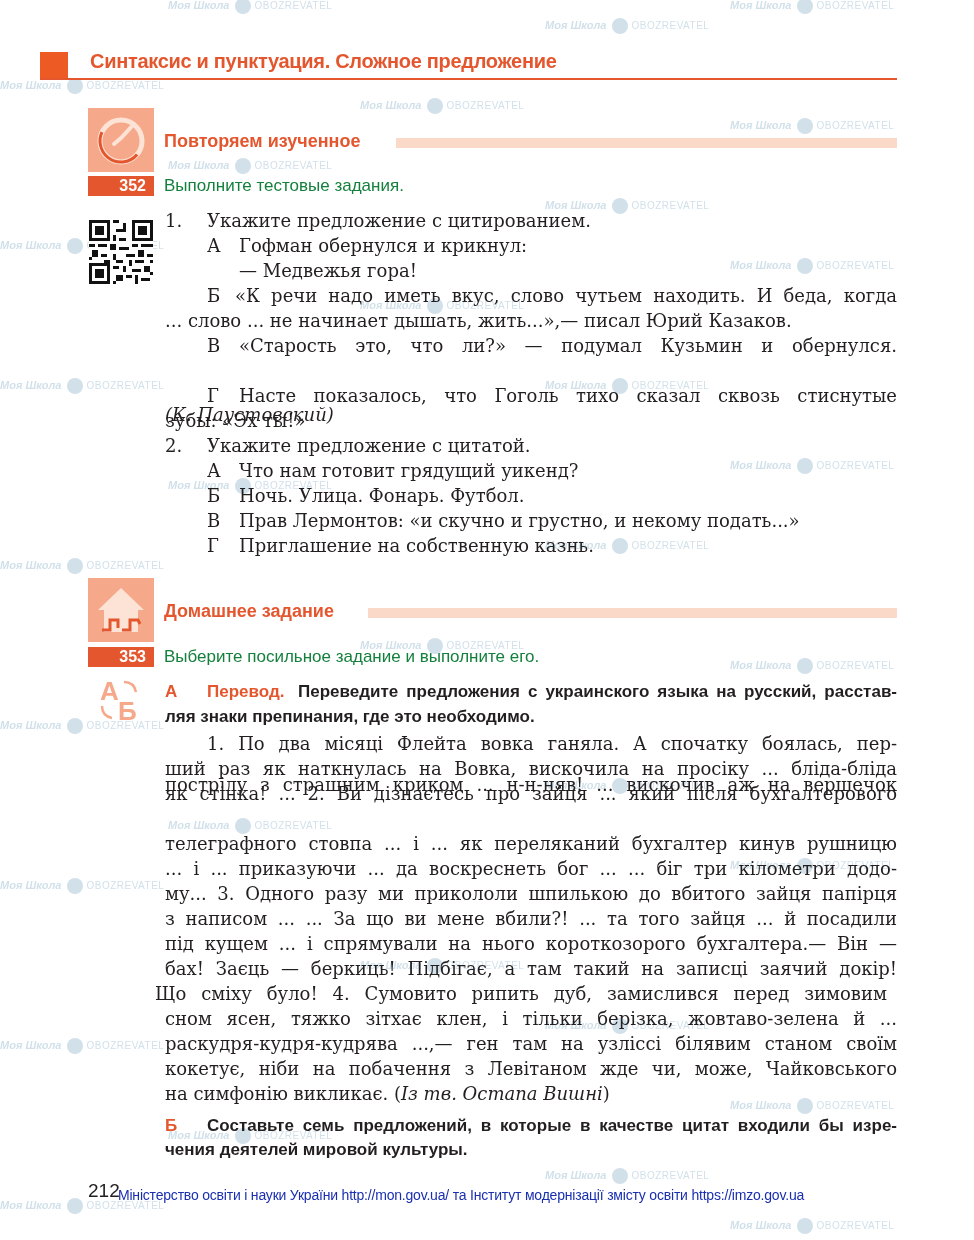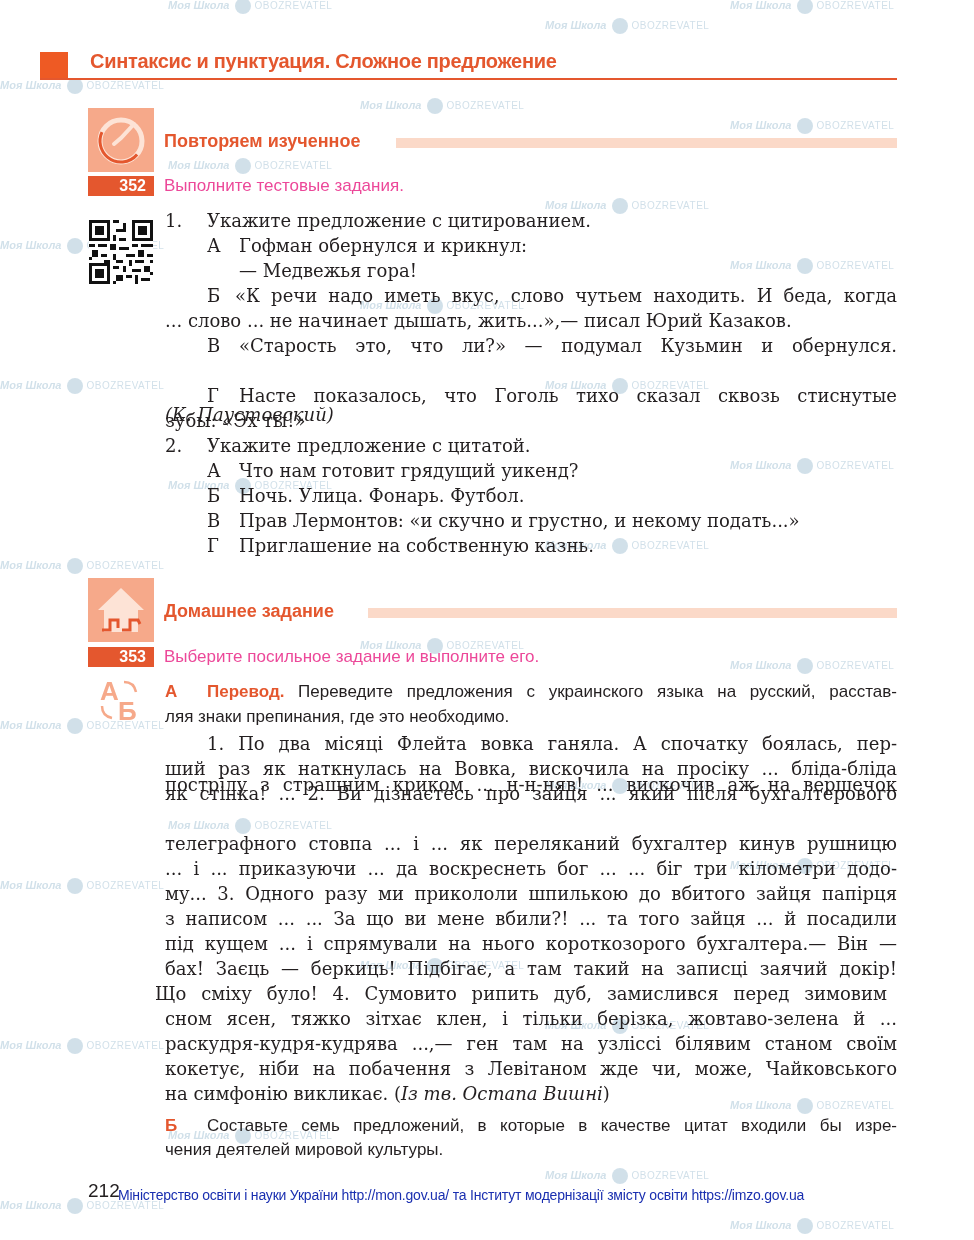--- a/index.html
+++ b/index.html
@@ -14,29 +14,29 @@
   .content { position: absolute; inset: 0; z-index: 1; padding-left: 18px; }
 
   .chapter-square { position: absolute; left: 40px; top: 52px; width: 28px; height: 26px; background: #ee5a24; }
   .chapter-title { position: absolute; left: 90px; top: 50px; font-family: "Liberation Sans", sans-serif; font-weight: bold; font-size: 20px; color: #e4572e; letter-spacing: -0.3px; }
   .chapter-rule { position: absolute; left: 40px; top: 78px; width: 857px; height: 2px; background: #e4572e; }
 
   .section-icon { position: absolute; left: 88px; width: 66px; height: 64px; background: #f6a98a; }
   .num-badge { position: absolute; left: 88px; width: 66px; height: 20px; background: #e4572e; color: #fff; font-family: "Liberation Sans", sans-serif; font-weight: bold; font-size: 16px; text-align: right; padding-right: 8px; line-height: 20px; }
   .section-title { position: absolute; left: 164px; font-family: "Liberation Sans", sans-serif; font-weight: bold; font-size: 18px; color: #e4572e; }
   .section-band { position: absolute; height: 10px; background: #fbd9c8; }
-  .task-instr { position: absolute; left: 164px; font-family: "Liberation Sans", sans-serif; font-size: 17px; color: #ec4899; }
+  .task-instr { position: absolute; left: 164px; font-family: "Liberation Sans", sans-serif; font-size: 17px; color: #15803d; }
 
   .qr { position: absolute; left: 89px; top: 220px; width: 64px; height: 64px; }
 
   .line { position: absolute; font-size: 18px; line-height: 25px; white-space: nowrap; }
   .just { position: absolute; font-size: 18px; line-height: 25px; text-align: justify; text-align-last: justify; }
   .italic { font-style: italic; margin-top: 44px; }
 
-  .sans { font-family: "Liberation Sans", sans-serif; font-size: 17px; }
+  .sans { font-family: "Liberation Sans", sans-serif; font-size: 17px; font-weight: bold; }
   .orange { color: #e4572e; font-weight: bold; }
 
   .footer-pagenum { position: absolute; left: 88px; top: 1180px; font-family: "Liberation Sans", sans-serif; font-size: 19px; color: #231f20; }
   .footer-notice { position: absolute; left: 118px; top: 1187px; font-family: "Liberation Sans", sans-serif; font-size: 14px; color: #1a2fb0; line-height: 17px; letter-spacing: -0.2px; }
 </style>
 </head>
 <body>
 
 <div class="watermarks">
   <div class="wm" style="left:168px;top:-2px"><span>Моя Школа</span><span class="circ"></span><span class="ob">OBOZREVATEL</span></div>

